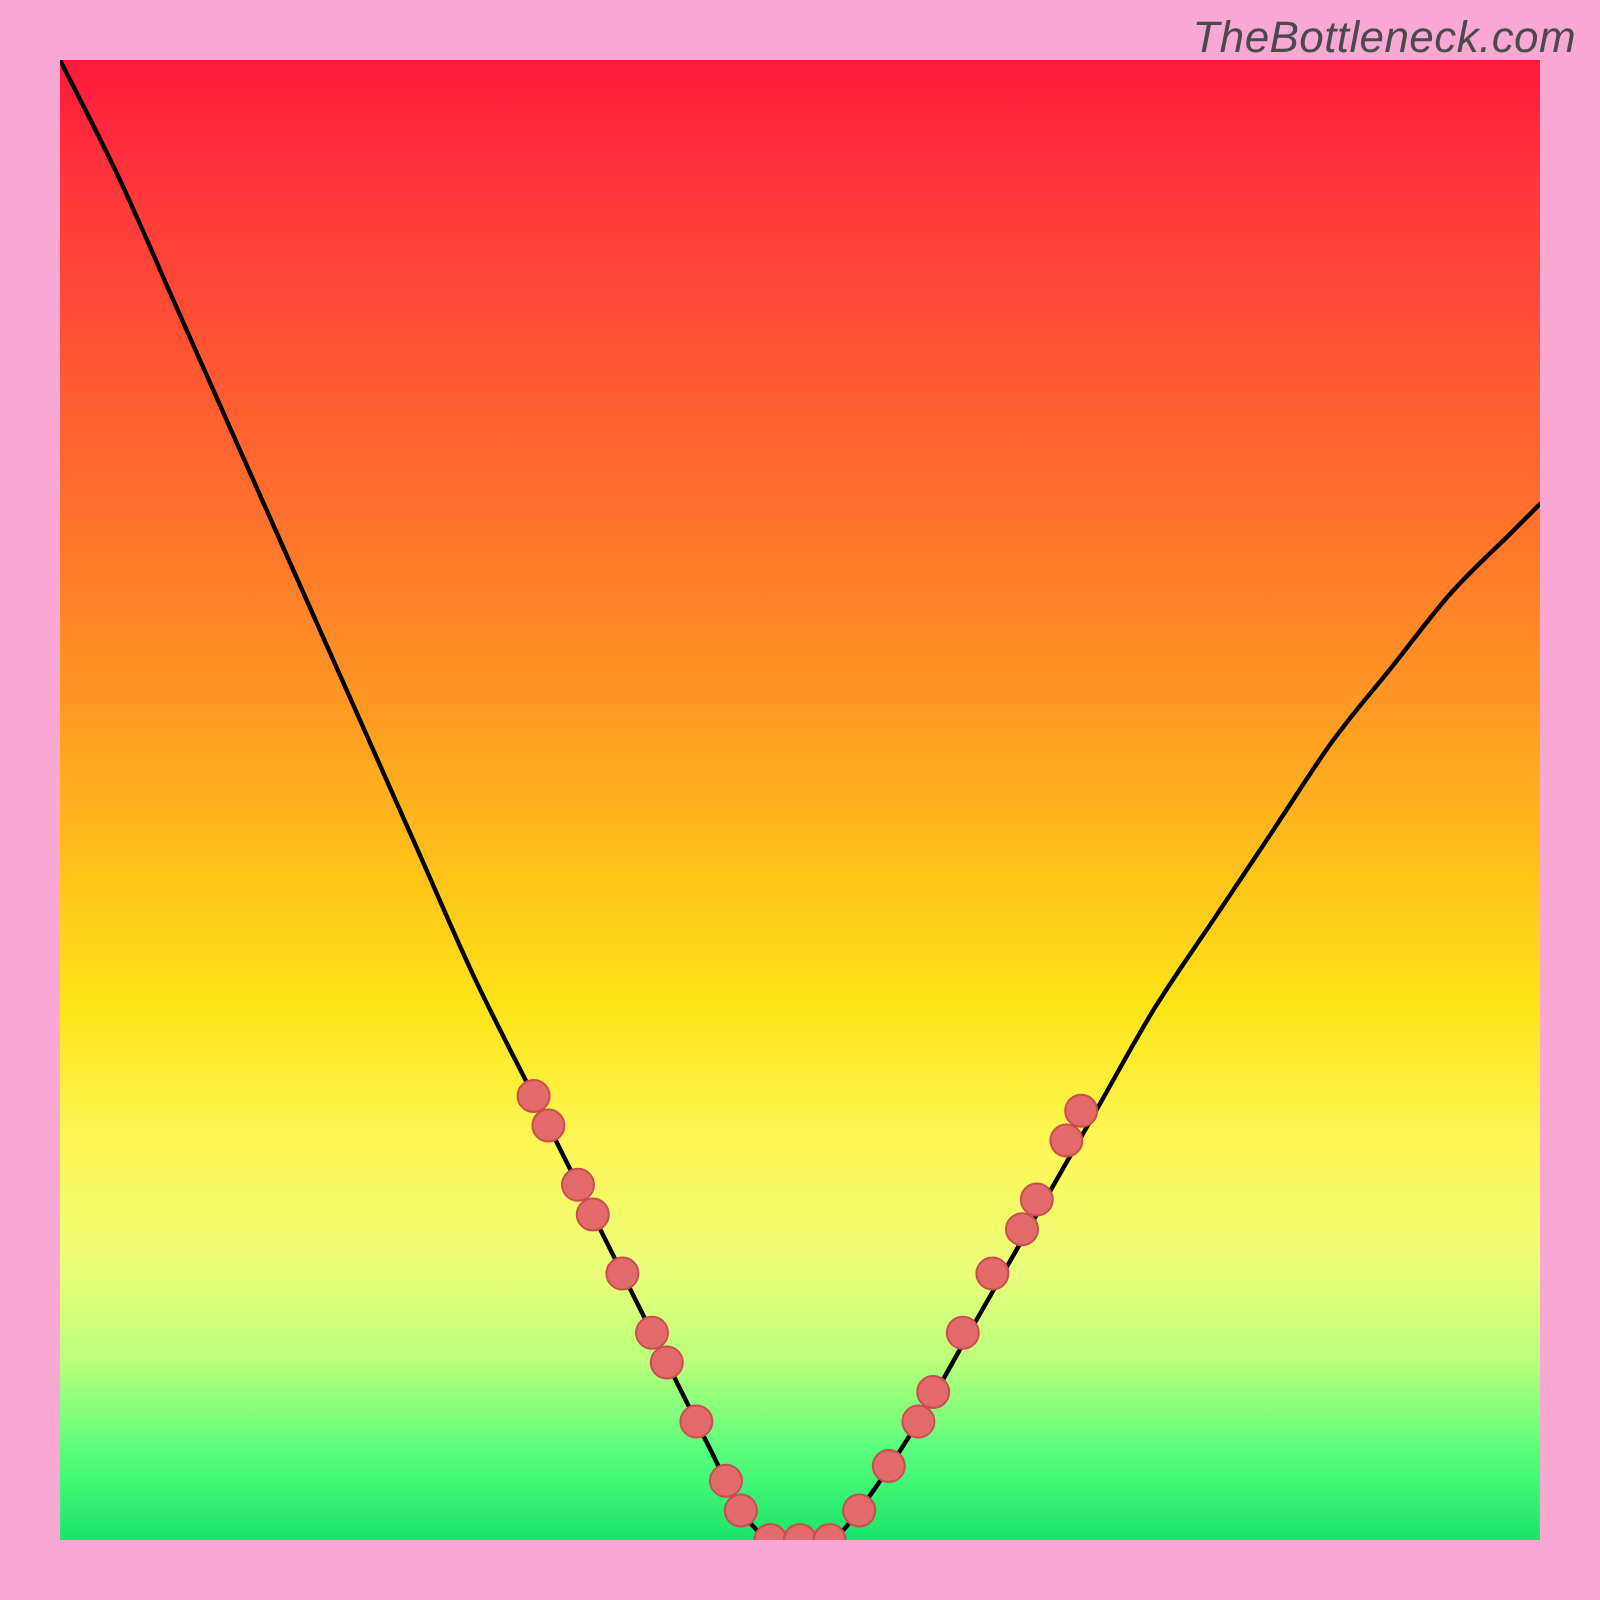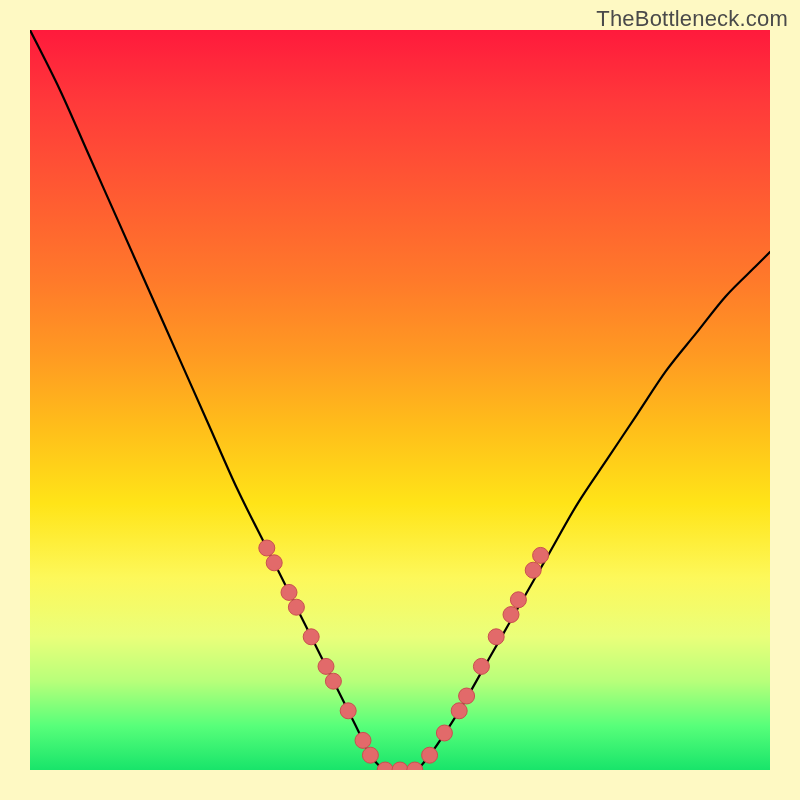--- a/index.html
+++ b/index.html
@@ -7,21 +7,22 @@
     padding: 0;
     width: 800px;
     height: 800px;
     overflow: hidden;
     background: #000;
     font-family: Arial, Helvetica, sans-serif;
   }
   .frame {
     position: absolute;
     inset: 0;
-    background: #fef9c3;
+    background: #f9a8d4;
+    font-style: italic;
   }
   .plot-area {
     position: absolute;
     left: 30px;
     top: 30px;
     width: 740px;
     height: 740px;
     
     background: linear-gradient(
       to bottom,

